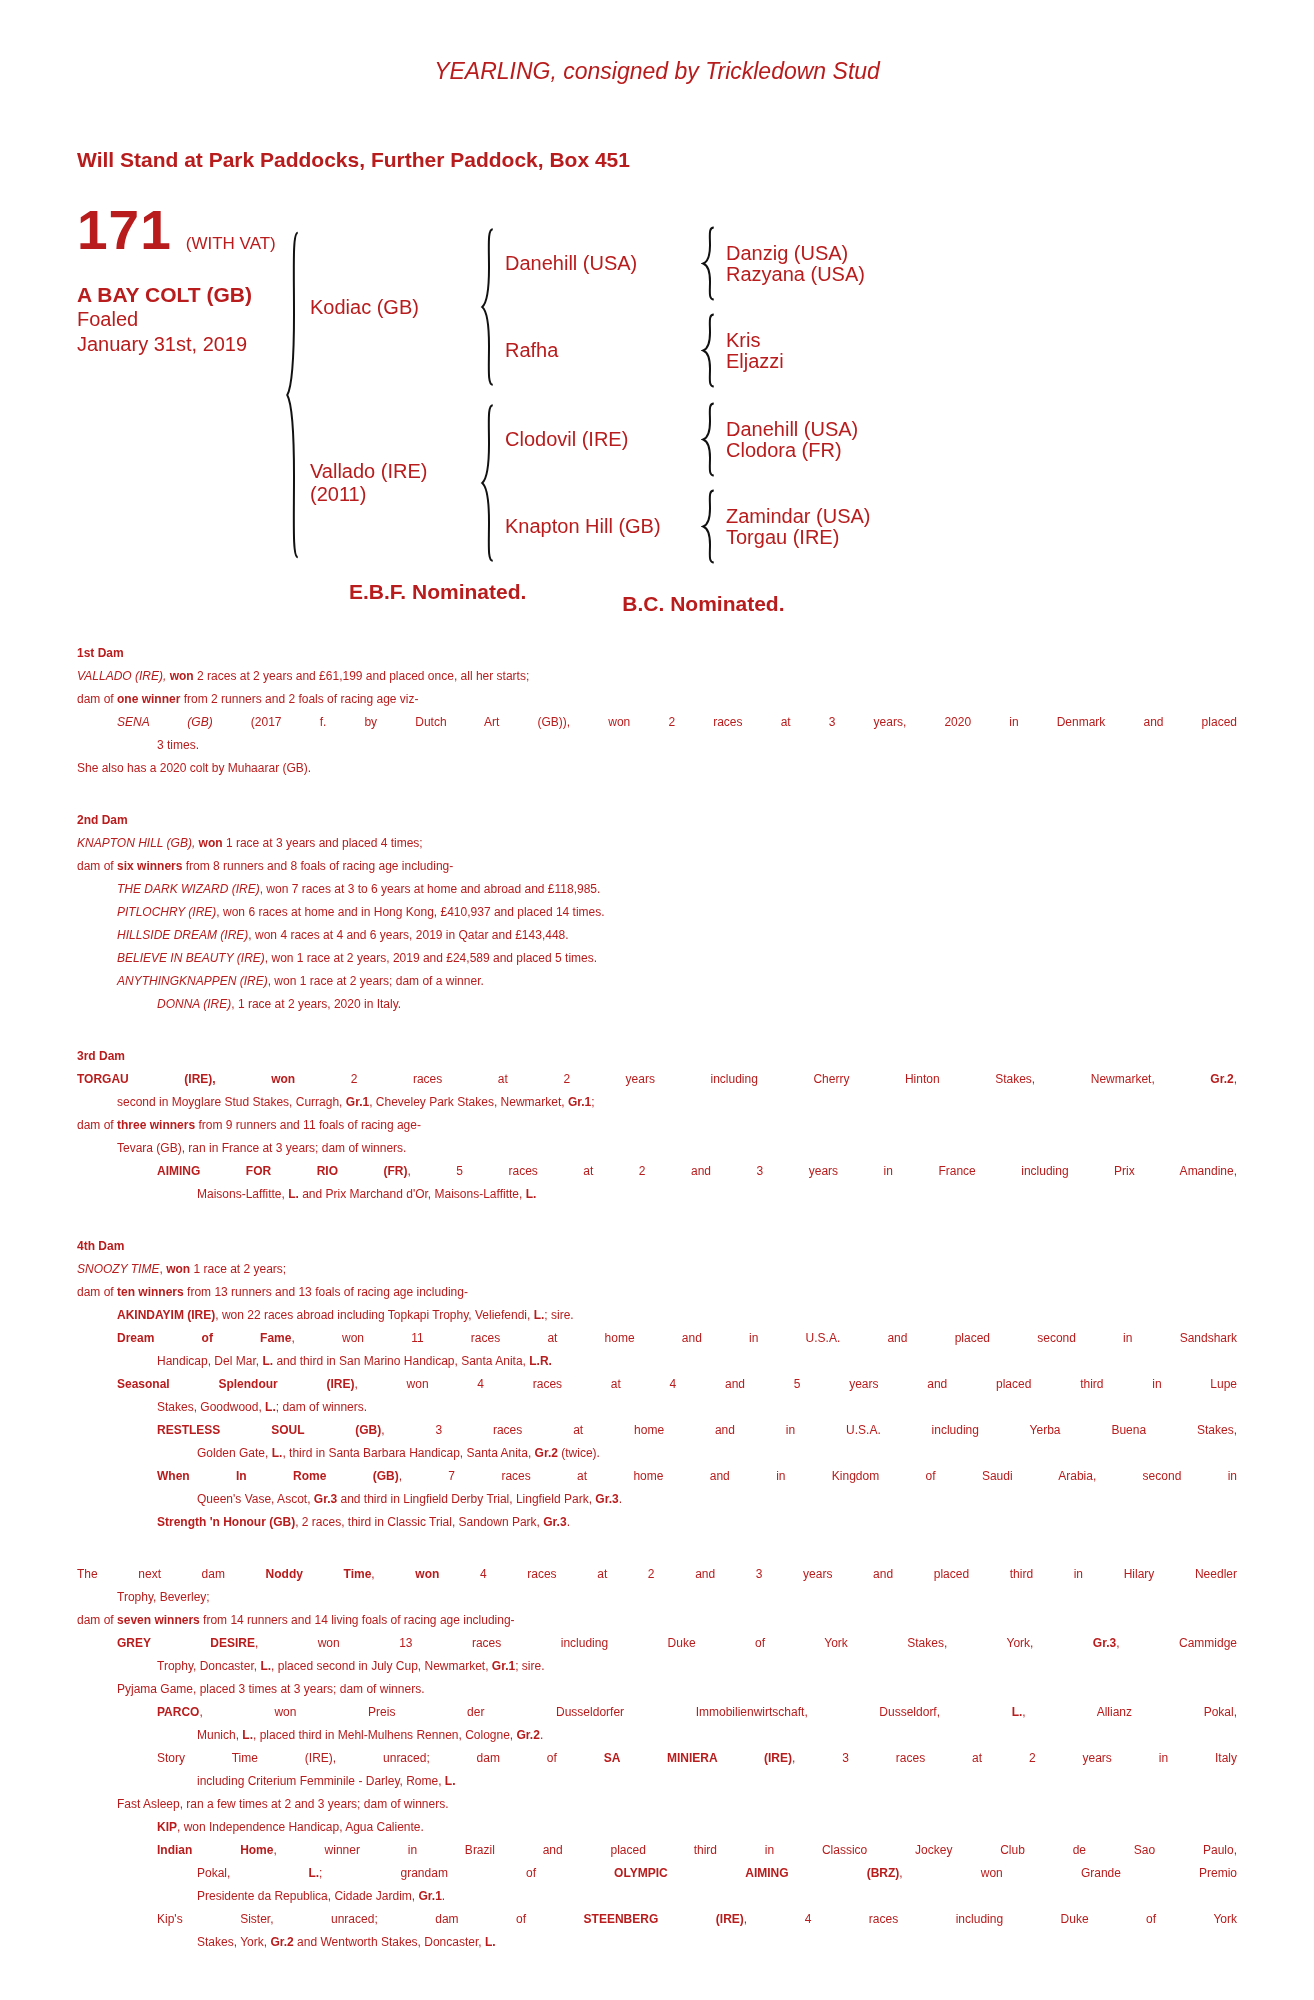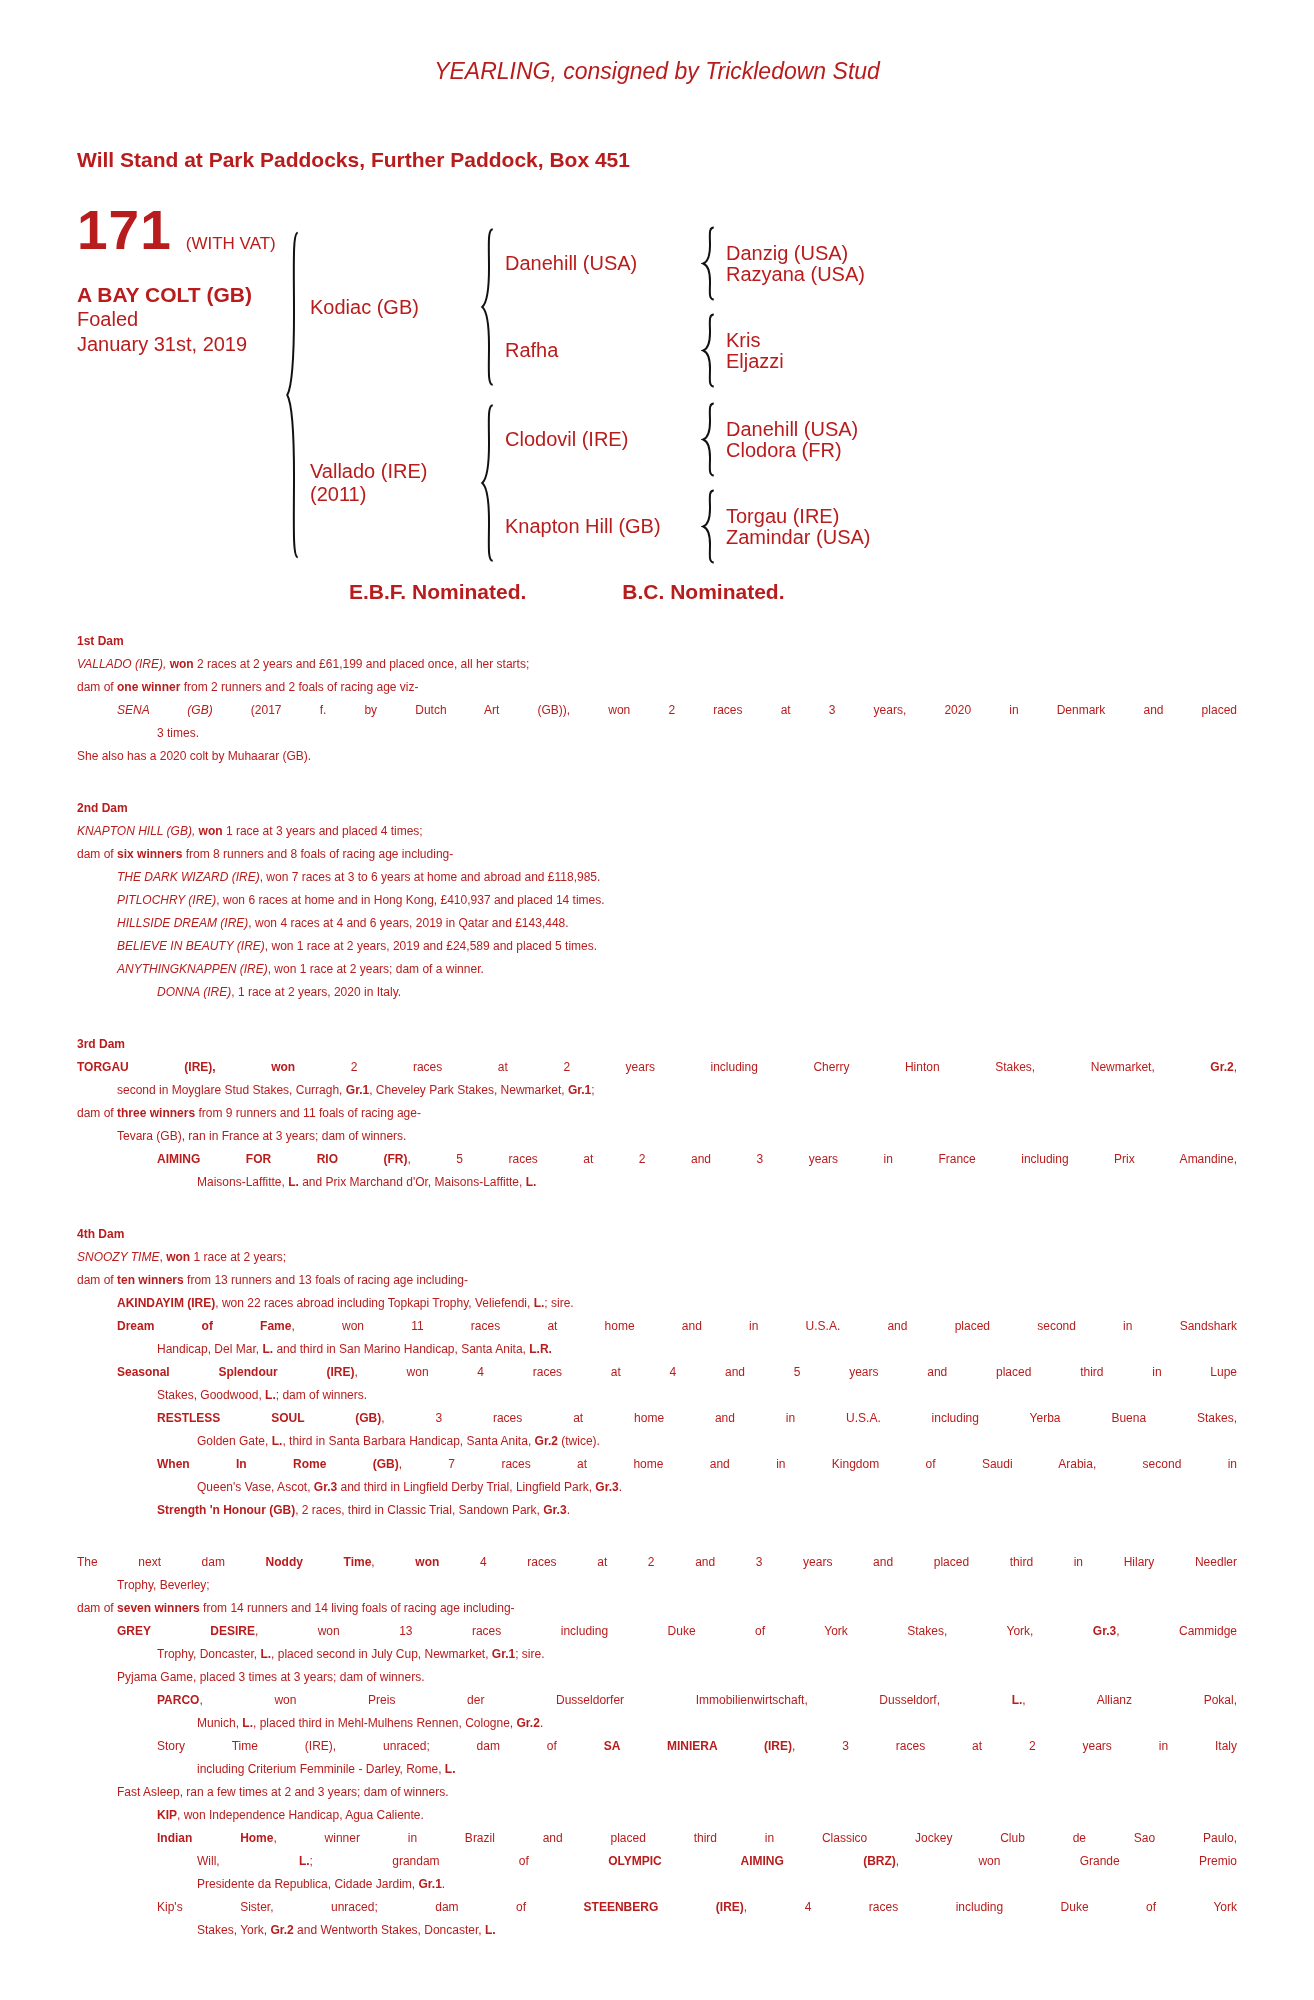--- a/index.html
+++ b/index.html
@@ -28,21 +28,21 @@
   .ped-u.d1>.ped-n{width:170px;}
   .ped-u.d2>.ped-n{width:196px;}
   .ped-n{display:flex;flex-direction:column;justify-content:center;font-size:20px;line-height:23px;flex:none;}
   .ped-k{display:flex;flex-direction:column;flex:1;}
   .d1>.ped-k{justify-content:space-between;gap:12px;}
   .d2>.ped-k{justify-content:center;}
   .ped-leaf{font-size:20px;line-height:21px;white-space:nowrap;}
 
   .noms{display:flex;font-weight:700;font-size:21px;line-height:24px;margin-top:16px;}
   .noms .ebf{margin-left:272px;}
-  .noms .bc{margin-left:96px;}
+  .noms .bc{margin-left:96px;margin-top:12px;}
 
   #body{margin-top:26px;font-size:12px;}
   .sec{margin-bottom:29px;}
   .shead{font-weight:700;line-height:23px;}
   .bl{line-height:23px;}
   .ind1{margin-left:40px;}
   .ind2{margin-left:80px;}
   .ind3{margin-left:120px;}
   .just{text-align:justify;text-align-last:justify;}
   .r-b{font-weight:700;}
@@ -140,22 +140,22 @@
               <div class="ped-u d2">
                 <div class="ped-n">
                   <div>Knapton Hill (GB)</div>
                 </div>
                 <div class="ped-brace">
                   <svg viewBox="0 0 20 100" preserveAspectRatio="none">
                     <path d="M17 2 C10 2 12 12 12 26 C12 41 8 48 3 50 C8 52 12 59 12 74 C12 88 10 98 17 98" fill="none" stroke="#111" stroke-width="2" vector-effect="non-scaling-stroke"></path>
                   </svg>
                 </div>
                 <div class="ped-k">
+                  <div class="ped-leaf">Zamindar (USA)</div>
                   <div class="ped-leaf">Torgau (IRE)</div>
-                  <div class="ped-leaf">Zamindar (USA)</div>
                 </div>
               </div>
             </div>
           </div>
         </div>
     </div>
   </div>
 
   <div class="noms">
     <span class="ebf">E.B.F. Nominated.</span>
@@ -213,19 +213,19 @@
         <div class="bl ind1 just"><span class="r-b">GREY DESIRE</span><span class="r-n">, won 13 races including Duke of York Stakes, York, </span><span class="r-b">Gr.3</span><span class="r-n">, Cammidge</span></div>
         <div class="bl ind2"><span class="r-n">Trophy, Doncaster, </span><span class="r-b">L.</span><span class="r-n">, placed second in July Cup, Newmarket, </span><span class="r-b">Gr.1</span><span class="r-n">; sire.</span></div>
         <div class="bl ind1"><span class="r-n">Pyjama Game, placed 3 times at 3 years; dam of winners.</span></div>
         <div class="bl ind2 just"><span class="r-b">PARCO</span><span class="r-n">, won Preis der Dusseldorfer Immobilienwirtschaft, Dusseldorf, </span><span class="r-b">L.</span><span class="r-n">, Allianz Pokal,</span></div>
         <div class="bl ind3"><span class="r-n">Munich, </span><span class="r-b">L.</span><span class="r-n">, placed third in Mehl-Mulhens Rennen, Cologne, </span><span class="r-b">Gr.2</span><span class="r-n">.</span></div>
         <div class="bl ind2 just"><span class="r-n">Story Time (IRE), unraced; dam of </span><span class="r-b">SA MINIERA (IRE)</span><span class="r-n">, 3 races at 2 years in Italy</span></div>
         <div class="bl ind3"><span class="r-n">including Criterium Femminile - Darley, Rome, </span><span class="r-b">L.</span></div>
         <div class="bl ind1"><span class="r-n">Fast Asleep, ran a few times at 2 and 3 years; dam of winners.</span></div>
         <div class="bl ind2"><span class="r-b">KIP</span><span class="r-n">, won Independence Handicap, Agua Caliente.</span></div>
         <div class="bl ind2 just"><span class="r-b">Indian Home</span><span class="r-n">, winner in Brazil and placed third in Classico Jockey Club de Sao Paulo,</span></div>
-        <div class="bl ind3 just"><span class="r-n">Will, </span><span class="r-b">L.</span><span class="r-n">; grandam of </span><span class="r-b">OLYMPIC AIMING (BRZ)</span><span class="r-n">, won Grande Premio</span></div>
+        <div class="bl ind3 just"><span class="r-n">Pokal, </span><span class="r-b">L.</span><span class="r-n">; grandam of </span><span class="r-b">OLYMPIC AIMING (BRZ)</span><span class="r-n">, won Grande Premio</span></div>
         <div class="bl ind3"><span class="r-n">Presidente da Republica, Cidade Jardim, </span><span class="r-b">Gr.1</span><span class="r-n">.</span></div>
         <div class="bl ind2 just"><span class="r-n">Kip's Sister, unraced; dam of </span><span class="r-b">STEENBERG (IRE)</span><span class="r-n">, 4 races including Duke of York</span></div>
         <div class="bl ind3"><span class="r-n">Stakes, York, </span><span class="r-b">Gr.2</span><span class="r-n"> and Wentworth Stakes, Doncaster, </span><span class="r-b">L.</span></div>
       </div>
     </div>
 </div>
 
 </body></html>

